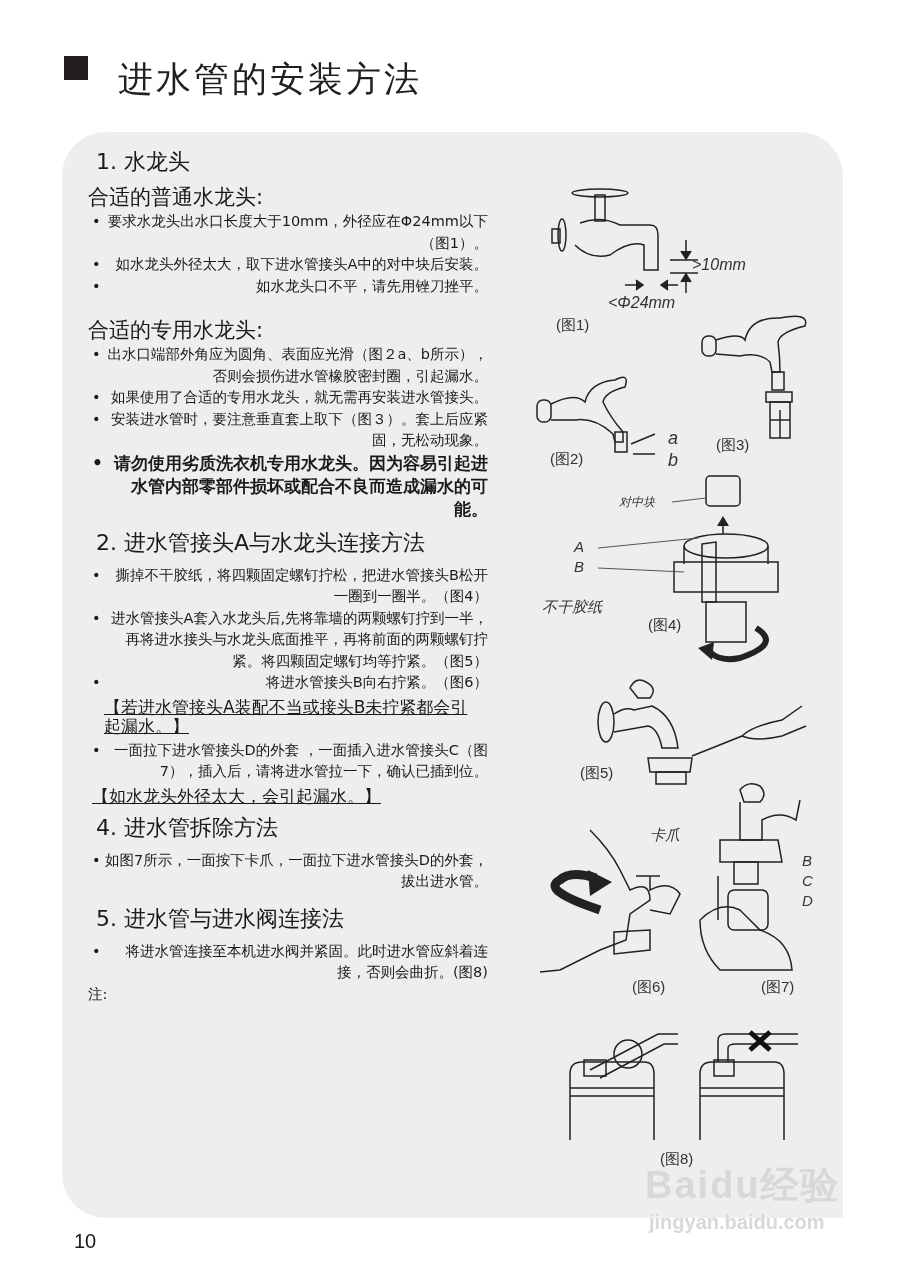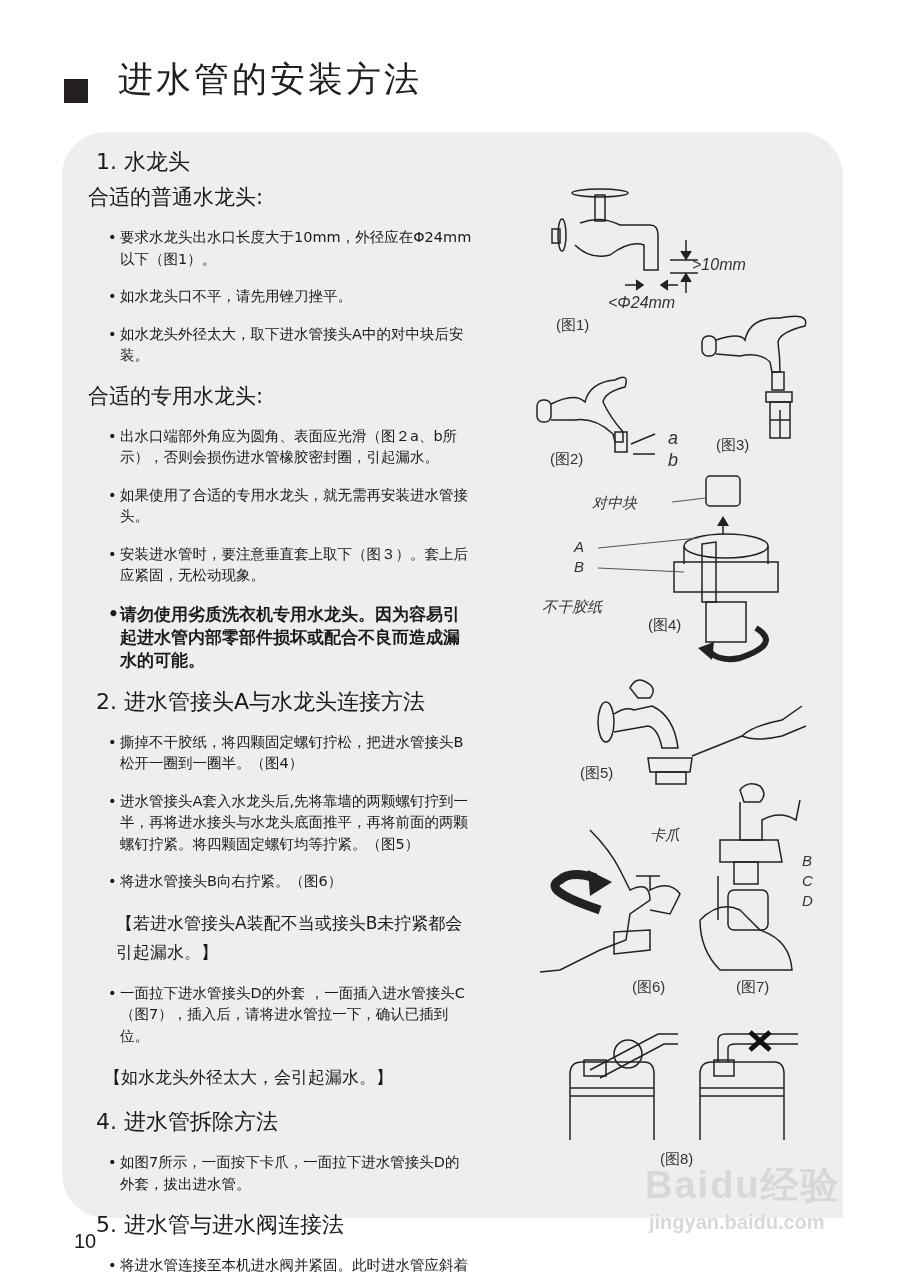--- a/index.html
+++ b/index.html
@@ -1,27 +1,27 @@
 <!DOCTYPE html>
 <html><head>
 <meta charset="utf-8">
 <style>
   html,body{margin:0;padding:0;background:#ffffff;}
   body{width:905px;height:1280px;position:relative;overflow:hidden;font-family:"DejaVu Sans","Liberation Sans",sans-serif;color:#1a1a1a;}
-  .title{position:absolute;left:64px;top:56px;display:flex;align-items:flex-end;}
+  .title{position:absolute;left:64px;top:56px;display:flex;align-items:flex-start;}
   .title-square{width:24px;height:24px;background:#231f20;margin-right:30px;}
   .title-text{font-size:35px;letter-spacing:3px;color:#231f20;}
   .panel{position:absolute;left:62px;top:132px;width:781px;height:1086px;background:#efeeed;border-radius:44px 44px 0 44px;}
   .col{position:absolute;left:88px;top:140px;width:400px;}
   .h1{font-size:22px;line-height:28px;margin:8px;}
   .h2{font-size:21px;line-height:27px;margin:0;}
-  .li{font-size:14.5px;line-height:21.5px;padding-left:16px;position:relative;margin:16px;}
+  .li{font-size:14.5px;line-height:21.5px;padding-left:16px;position:relative;margin:0;text-align:right;}
   .li::before{content:"•";position:absolute;left:4px;top:0;}
   .bold{font-weight:bold;font-size:17px;line-height:23px;}
-  .bracket{font-size:17px;line-height:29px;margin:16px;}
+  .bracket{font-size:17px;line-height:19px;margin:4px;text-decoration:underline;}
   .note{font-size:14.5px;line-height:21.5px;padding-left:30px;position:relative;margin:0;}
   .note .nl{position:absolute;left:0;top:0;}
   .fig{position:absolute;font-family:"Liberation Sans",sans-serif;font-size:15px;color:#333;}
   .lbl{position:absolute;font-family:"Liberation Sans",sans-serif;font-size:16px;color:#333;font-style:italic;}
   svg{position:absolute;overflow:visible;}
   .page-no{position:absolute;left:74px;top:1230px;font-size:20px;font-family:"Liberation Sans",sans-serif;}
   .wm{position:absolute;left:645px;top:1160px;color:#d8d8d8;font-family:"Liberation Sans",sans-serif;font-weight:bold;}
 </style>
 </head>
 <body>
@@ -32,23 +32,23 @@
 </div>
 
 <div class="panel"></div>
 
 <div class="col">
 
   <div>
     <p class="h1">1. 水龙头</p>
     <p class="h2">合适的普通水龙头:</p>
     <p class="li">要求水龙头出水口长度大于10mm，外径应在Φ24mm以下（图1）。</p>
+    <p class="li">如水龙头外径太大，取下进水管接头A中的对中块后安装。</p>
     <p class="li">如水龙头口不平，请先用锉刀挫平。</p>
-    <p class="li">如水龙头外径太大，取下进水管接头A中的对中块后安装。</p>
-    <p class="h2" style="margin-top:10px">合适的专用水龙头:</p>
+    <p class="h2" style="margin-top:20px">合适的专用水龙头:</p>
     <p class="li">出水口端部外角应为圆角、表面应光滑（图２a、b所示），否则会损伤进水管橡胶密封圈，引起漏水。</p>
     <p class="li">如果使用了合适的专用水龙头，就无需再安装进水管接头。</p>
     <p class="li">安装进水管时，要注意垂直套上取下（图３）。套上后应紧固，无松动现象。</p>
     <p class="li bold">请勿使用劣质洗衣机专用水龙头。因为容易引起进水管内部零部件损坏或配合不良而造成漏水的可能。</p>
   </div>
 
   <div>
     <p class="h1">2. 进水管接头A与水龙头连接方法</p>
     <p class="li">撕掉不干胶纸，将四颗固定螺钉拧松，把进水管接头B松开一圈到一圈半。（图4）</p>
     <p class="li">进水管接头A套入水龙头后,先将靠墙的两颗螺钉拧到一半，再将进水接头与水龙头底面推平，再将前面的两颗螺钉拧紧。将四颗固定螺钉均等拧紧。（图5）</p>
@@ -131,21 +131,21 @@
       <ellipse cx="56" cy="74" rx="42" ry="12"></ellipse>
       <path d="M14 74 L14 92 M98 74 L98 92"></path>
       <path d="M4 90 L108 90 L108 120 L4 120 Z"></path>
       <rect x="36" y="130" width="40" height="40"></rect>
       <path d="M32 72 L46 70 L46 130 L32 130 Z"></path>
     </g>
     <path d="M47 54 L53 44 L59 54 Z" fill="#222"></path>
     <path d="M86 156 Q112 172 70 186 Q50 190 40 180" stroke="#222" stroke-width="6" fill="none"></path>
     <path d="M28 176 L44 170 L42 188 Z" fill="#222"></path>
   </svg>
-  <div class="lbl" style="left:592px;top:494px;font-size:15px">对中块</div>
+  <div class="lbl" style="left:619px;top:494px;font-size:12px">对中块</div>
   <div class="lbl" style="left:574px;top:538px;font-size:15px">A</div>
   <div class="lbl" style="left:574px;top:558px;font-size:15px">B</div>
   <div class="lbl" style="left:542px;top:598px;font-size:15px">不干胶纸</div>
   <svg width="120" height="80" style="left:588px;top:500px">
     <g stroke="#555" stroke-width="1">
       <line x1="84" y1="2" x2="118" y2="-2"></line>
       <line x1="10" y1="48" x2="110" y2="38"></line>
       <line x1="10" y1="68" x2="96" y2="72"></line>
     </g>
   </svg>
@@ -189,21 +189,21 @@
       <rect x="34" y="82" width="24" height="22"></rect>
       <rect x="28" y="110" width="40" height="40" rx="6"></rect>
       <path d="M0 140 Q20 120 40 130 L60 150 Q90 160 92 190 L20 190 Q0 170 0 140"></path>
       <path d="M18 96 L18 140"></path>
     </g>
   </svg>
   <div class="lbl" style="left:650px;top:826px;font-size:15px">卡爪</div>
   <div class="lbl" style="left:802px;top:852px;font-size:15px">B</div>
   <div class="lbl" style="left:802px;top:872px;font-size:15px">C</div>
   <div class="lbl" style="left:802px;top:892px;font-size:15px">D</div>
-  <div class="fig" style="left:736px;top:978px">(图7)</div>
+  <div class="fig" style="left:761px;top:978px">(图7)</div>
 </div>
 
 <div>
   <svg width="240" height="110" style="left:568px;top:1030px">
     <g fill="none" stroke="#222" stroke-width="1.5">
       <path d="M2 110 L2 44 Q2 32 14 32 L76 32 Q86 32 86 44 L86 110"></path>
       <line x1="2" y1="58" x2="86" y2="58"></line>
       <line x1="2" y1="66" x2="86" y2="66"></line>
       <rect x="16" y="30" width="22" height="16"></rect>
       <path d="M22 40 L90 4 L110 4 M32 48 L96 14 L110 14"></path>

